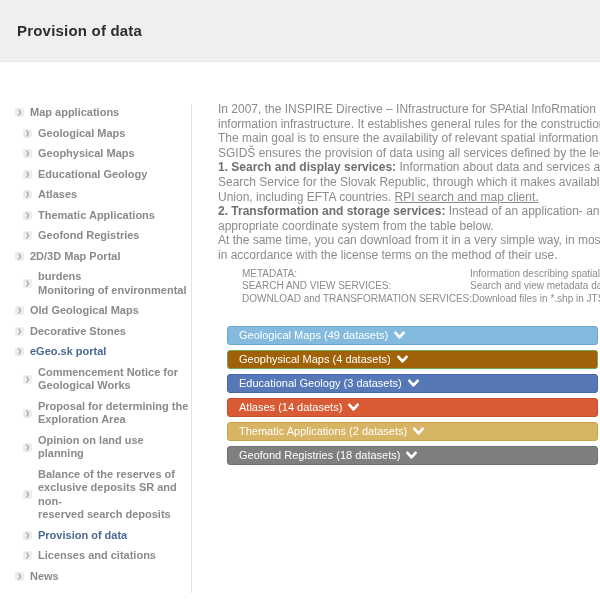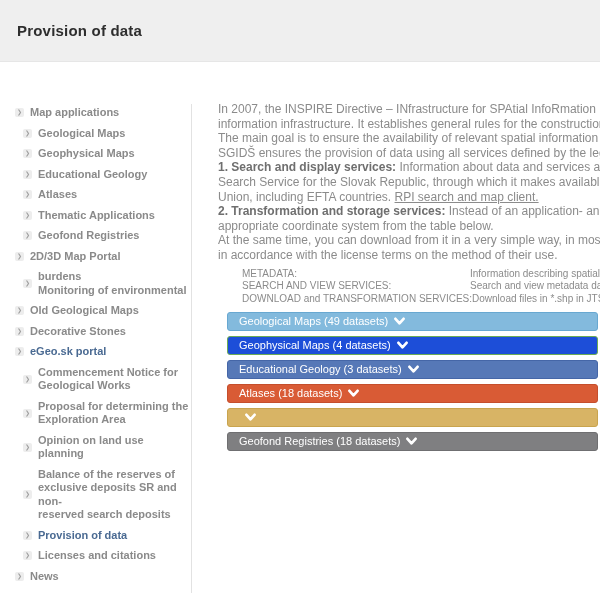--- a/index.html
+++ b/index.html
@@ -20,21 +20,21 @@
   .side-item.active .side-txt{color:#4a6a92;}
 
   
   .content{position:absolute;left:218px;top:102px;width:780px;}
   .pline{font-size:12px;line-height:14.6px;color:#8b8b8b;white-space:nowrap;}
   .pline .b{font-weight:bold;color:#6f6f6f;margin-top:44px;}
   .pline .u{text-decoration:underline;cursor:pointer;}
   .meta{margin-top:5px;padding-left:24px;}
   .mrow{display:flex;font-size:10px;line-height:12.7px;color:#8b8b8b;white-space:nowrap;}
   .mlabel{flex:0 0 228px;}
-  .accordions{margin-top:6px;margin-left:9px;width:371px;}
+  .accordions{margin-top:20px;margin-left:9px;width:371px;}
   .acc{box-sizing:border-box;height:19px;margin-bottom:5px;border-radius:3px;border:1px solid;
     display:flex;align-items:center;padding-left:11px;cursor:pointer;}
   .acc-label{font-size:11px;color:#fff;line-height:17px;white-space:nowrap;}
   .acc svg{margin-left:6px;display:block;}
 </style>
 </head>
 <body>
 
 <div class="page-header">
   <div class="page-title">Provision of data</div>
@@ -192,39 +192,40 @@
         <span>Download files in *.shp in JTSK, WGS84</span>
       </div>
     </div>
   <div class="accordions" id="accordions">
       <div class="acc" style="background: rgb(131, 186, 221); border-color: rgb(104, 168, 209);">
     <span class="acc-label">Geological Maps (49 datasets)</span>
     <svg width="11" height="9" viewBox="0 0 12 10">
       <path d="M1.5 2 L6 7 L10.5 2" fill="none" stroke="#ffffff" stroke-width="3" stroke-linecap="round" stroke-linejoin="round"></path>
     </svg>
   </div>
-      <div class="acc" style="background: #1d4ed8; border-color: rgb(108, 171, 85);">
+      <div class="acc" style="background: #a16207; border-color: rgb(108, 171, 85);">
     <span class="acc-label">Geophysical Maps (4 datasets)</span>
     <svg width="11" height="9" viewBox="0 0 12 10">
       <path d="M1.5 2 L6 7 L10.5 2" fill="none" stroke="#ffffff" stroke-width="3" stroke-linecap="round" stroke-linejoin="round"></path>
     </svg>
   </div>
       <div class="acc" style="background: rgb(86, 120, 183); border-color: rgb(69, 102, 167);">
     <span class="acc-label">Educational Geology (3 datasets)</span>
     <svg width="11" height="9" viewBox="0 0 12 10">
       <path d="M1.5 2 L6 7 L10.5 2" fill="none" stroke="#ffffff" stroke-width="3" stroke-linecap="round" stroke-linejoin="round"></path>
     </svg>
   </div>
       <div class="acc" style="background: rgb(217, 91, 53); border-color: rgb(197, 78, 44);">
-    <span class="acc-label">Atlases (18 datasets)</span>
+    <span class="acc-label">Atlases (14 datasets)</span>
     <svg width="11" height="9" viewBox="0 0 12 10">
       <path d="M1.5 2 L6 7 L10.5 2" fill="none" stroke="#ffffff" stroke-width="3" stroke-linecap="round" stroke-linejoin="round"></path>
     </svg>
   </div>
       <div class="acc" style="background: rgb(216, 180, 101); border-color: rgb(201, 164, 78);">
+    <span class="acc-label">Thematic Applications (2 datasets)</span>
     <svg width="11" height="9" viewBox="0 0 12 10">
       <path d="M1.5 2 L6 7 L10.5 2" fill="none" stroke="#ffffff" stroke-width="3" stroke-linecap="round" stroke-linejoin="round"></path>
     </svg>
   </div>
       <div class="acc" style="background: rgb(127, 127, 129); border-color: rgb(111, 111, 113);">
     <span class="acc-label">Geofond Registries (18 datasets)</span>
     <svg width="11" height="9" viewBox="0 0 12 10">
       <path d="M1.5 2 L6 7 L10.5 2" fill="none" stroke="#ffffff" stroke-width="3" stroke-linecap="round" stroke-linejoin="round"></path>
     </svg>
   </div>

